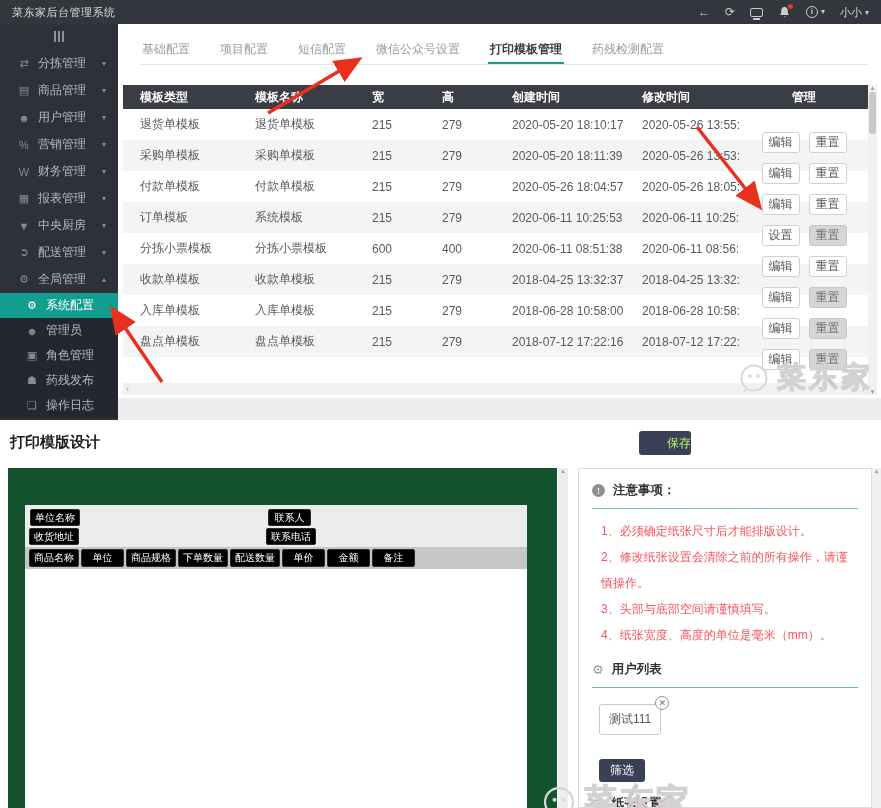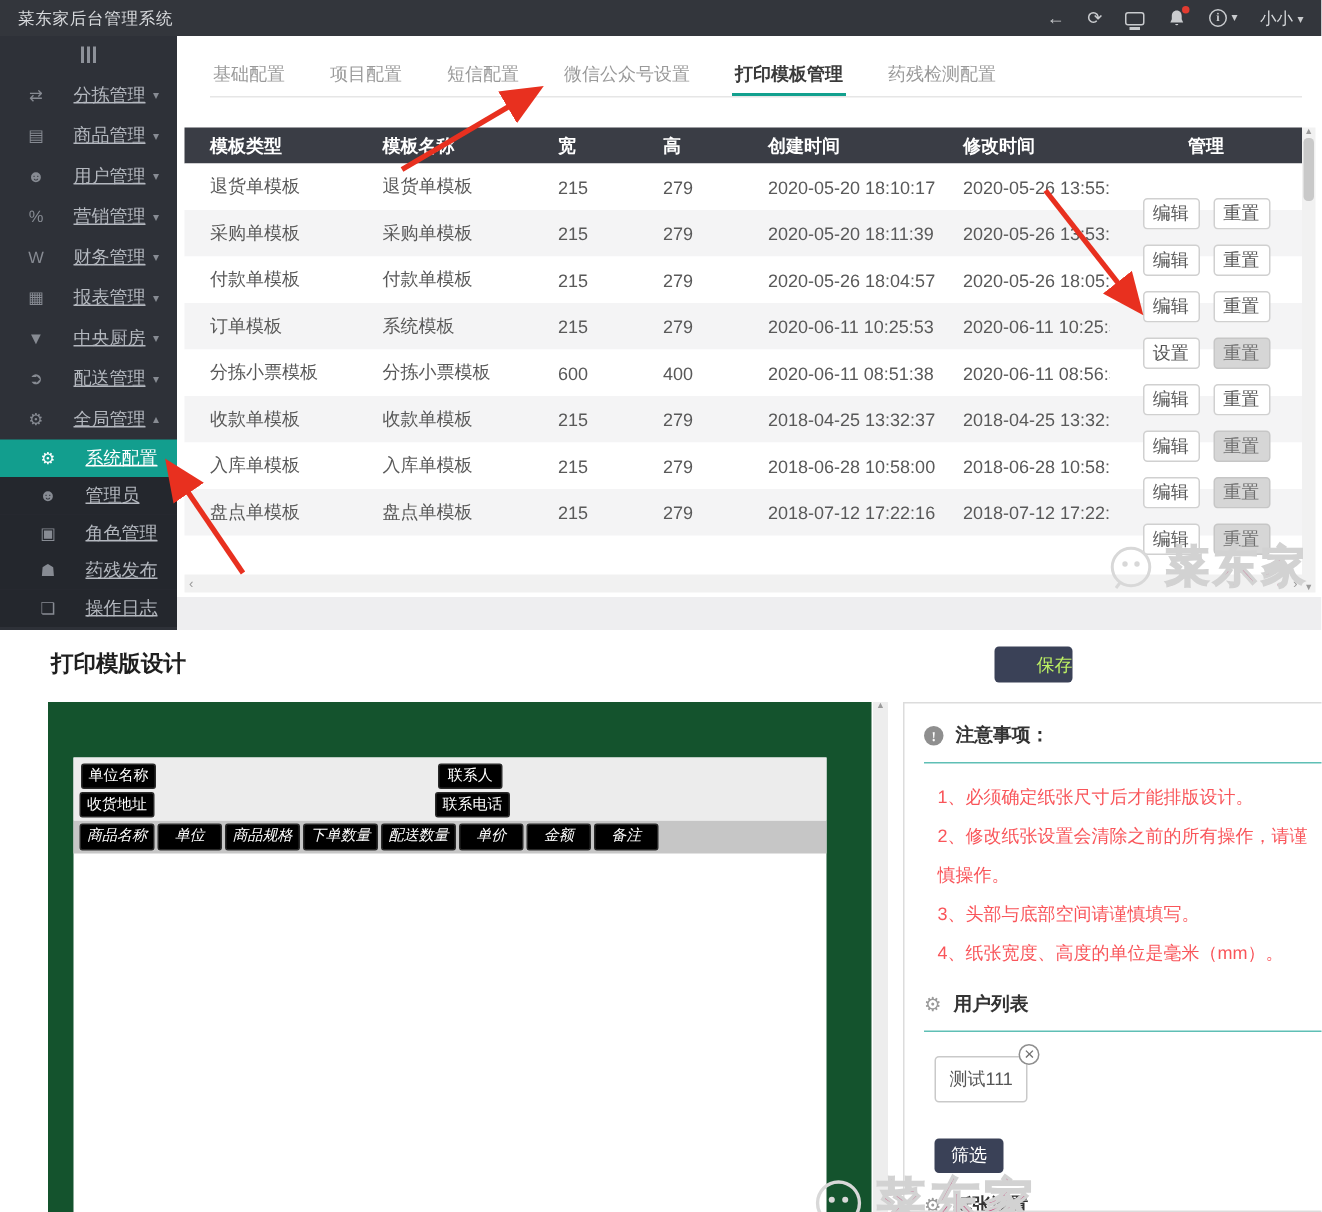--- a/index.html
+++ b/index.html
@@ -20,21 +20,21 @@
             display:flex; align-items:center; justify-content:center; font-family:"Liberation Serif",serif; }
   .caret { font-size:8px; color:#c9cbce; margin-left:3px; }
   .userbox { display:flex; align-items:center; cursor:pointer; }
 
   
   .sidebar { position:absolute; left:0; top:22px; width:118px; height:398px; background:#2e3138; z-index:4; }
   .side-toggle { height:28px; display:flex; align-items:center; justify-content:center; gap:2px; cursor:pointer; }
   .side-toggle i { width:2px; height:11px; background:#8d9199; display:block; }
   .side-item { height:27px; display:flex; align-items:center; font-size:12px; color:#b4b8bf; cursor:pointer; position:relative; }
   .side-item .ico { width:24px; margin-left:12px; text-align:center; color:#878b93; font-size:11px; }
-  .side-item .lbl { margin-left:13px;text-decoration:underline; }
+  .side-item .lbl { margin-left:2px; }
   .side-item .crt { position:absolute; right:12px; font-size:8px; color:#878b93; }
   .side-item.sub { height:25px; background:#24272d; }
   .side-item.sub .ico { margin-left:20px; }
   .side-item.active { background:#129e8e; }
   .side-item.active .ico, .side-item.active .lbl { color:#fff; }
 
   
   .content { position:absolute; left:118px; top:22px; width:763px; height:390px; background:#fff; }
   .tabs { position:absolute; left:22px; top:13px; width:728px; height:30px; display:flex; gap:26px;
           border-bottom:1px solid #e6e6e6; font-size:12px; }
@@ -63,35 +63,35 @@
 
   .grayband { position:absolute; left:118px; top:398px; width:763px; height:22px; background:#eeeef0; }
 
   
   .wmark { position:absolute; display:flex; align-items:center; gap:6px; z-index:30; pointer-events:none; }
   .wmark .wtext { font-weight:bold; letter-spacing:3px; color:#be185d; -webkit-text-stroke:1.2px #d2d2d2; }
   .wm1 { left:737px; top:358px; } .wm1 .wtext { font-size:29px; }
   .wm2 { left:540px; top:779px; } .wm2 .wtext { font-size:33px; }
 
   
-  .designer { position:absolute; left:0; top:420px; width:707px; height:388px; background:#fff;margin-left:24px; }
+  .designer { position:absolute; left:0; top:420px; width:707px; height:388px; background:#fff; }
   .d-title { position:absolute; left:10px; top:13px; font-size:15px; font-weight:bold; color:#1f1f1f; }
   .savebtn { position:absolute; right:16px; top:11px; width:52px; height:24px; background:#3a4157; color:#bef264;
              font-size:12px; border:none; border-radius:3px; cursor:pointer;text-align:right; }
 
   .canvas { position:absolute; left:8px; top:48px; width:549px; height:340px; background:#14532d; overflow:hidden; }
   .canvas-scroll { position:absolute; left:558px; top:48px; width:10px; height:340px; background:#ededed;
                    font-size:6px; color:#9a9a9a; text-align:center; cursor:pointer; }
   .canvas-scroll .thumb { width:8px; height:58px; background:#cbcbcb; border-radius:3px; margin:2px auto 0; }
   .paper { position:absolute; left:17px; top:37px; width:502px; height:303px; background:#fff; }
   .paper-head { position:relative; height:42px; background:#ececec; }
   .chip { position:absolute; height:17px; line-height:15px; min-width:43px; text-align:center; background:#000;
           color:#fff; font-size:10px; border:1px solid #2a2a2a; border-radius:2px; padding:0 4px;
           white-space:nowrap; cursor:move; }
-  .colband { height:22px; background:#c6c6c6; display:flex; align-items:center; gap:2px; padding-left:4px;font-style:italic; }
+  .colband { height:22px; background:#c6c6c6; display:flex; align-items:center; gap:2px; padding-left:4px; }
   .colband .chip { position:static; height:18px; line-height:16px; }
 
   .panel { position:absolute; left:578px; top:48px; width:294px; height:340px; background:#fff;
            border:1px solid #dcdcdc; padding:0 13px; overflow:hidden; }
   .sec-head { display:flex; align-items:center; gap:8px; margin-top:13px; font-size:12.5px; font-weight:bold; color:#333; }
   .sec-head .gico { color:#9a9a9a; font-size:13px; font-weight:normal; }
   .info-g { width:13px; height:13px; border-radius:50%; background:#8f8f8f; color:#fff; font-size:9px; font-weight:bold;
             display:flex; align-items:center; justify-content:center; font-family:"Liberation Serif",serif; }
   .divider { border-bottom:1px solid #5fbfb5; margin-top:9px; }
   .notices { margin:9px 0 0 9px; color:#f9555a; font-size:12px; line-height:26px; }

